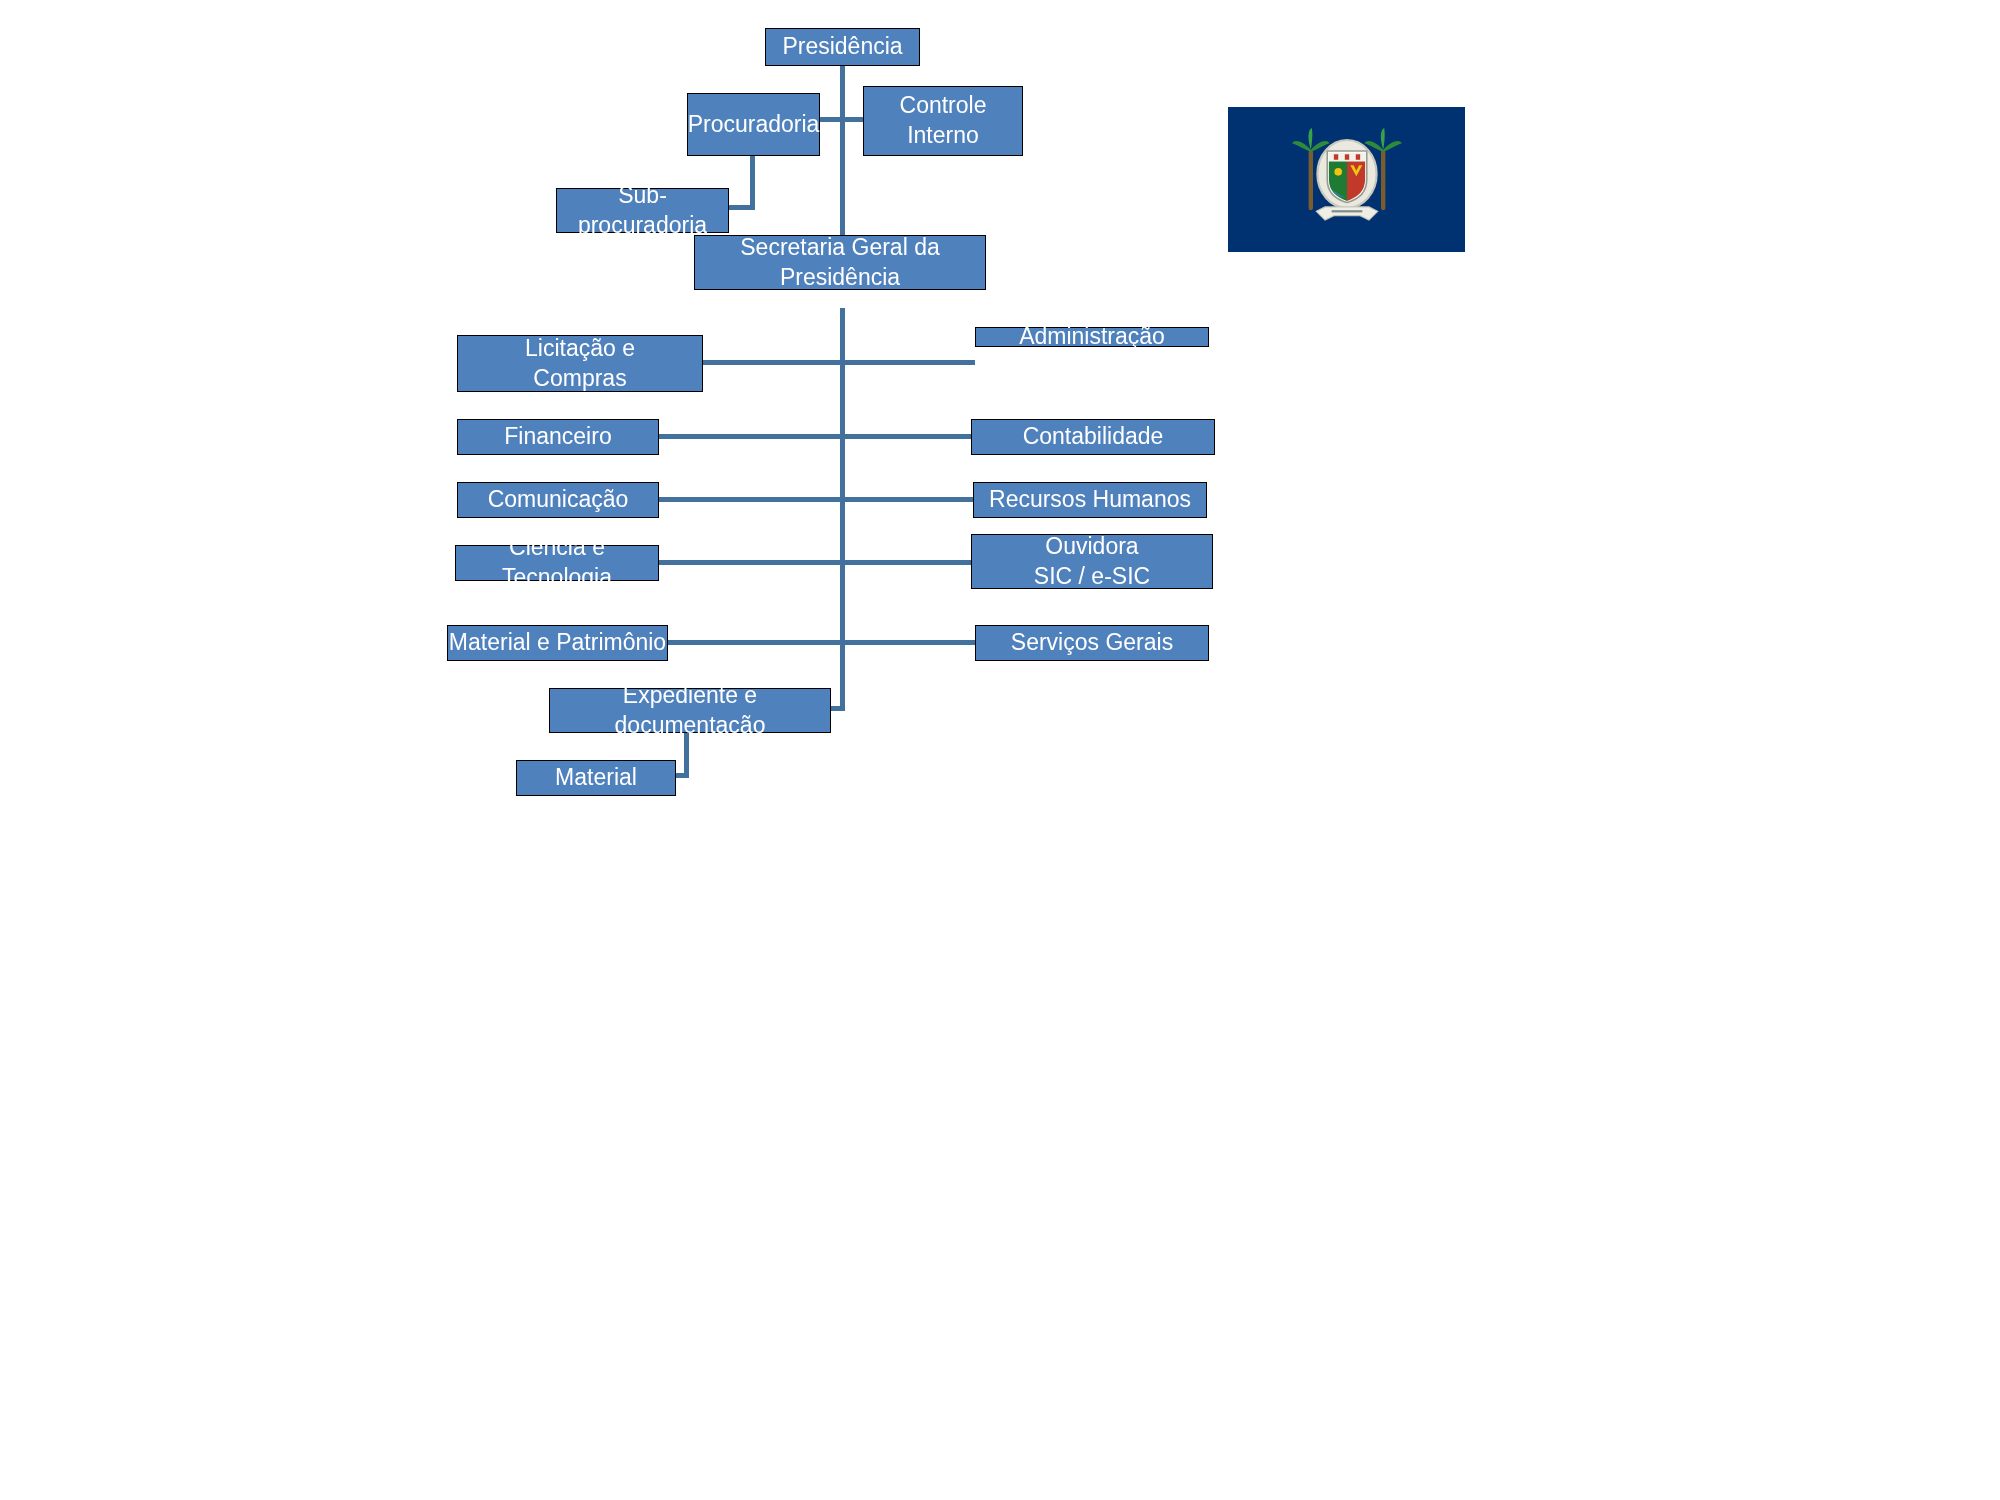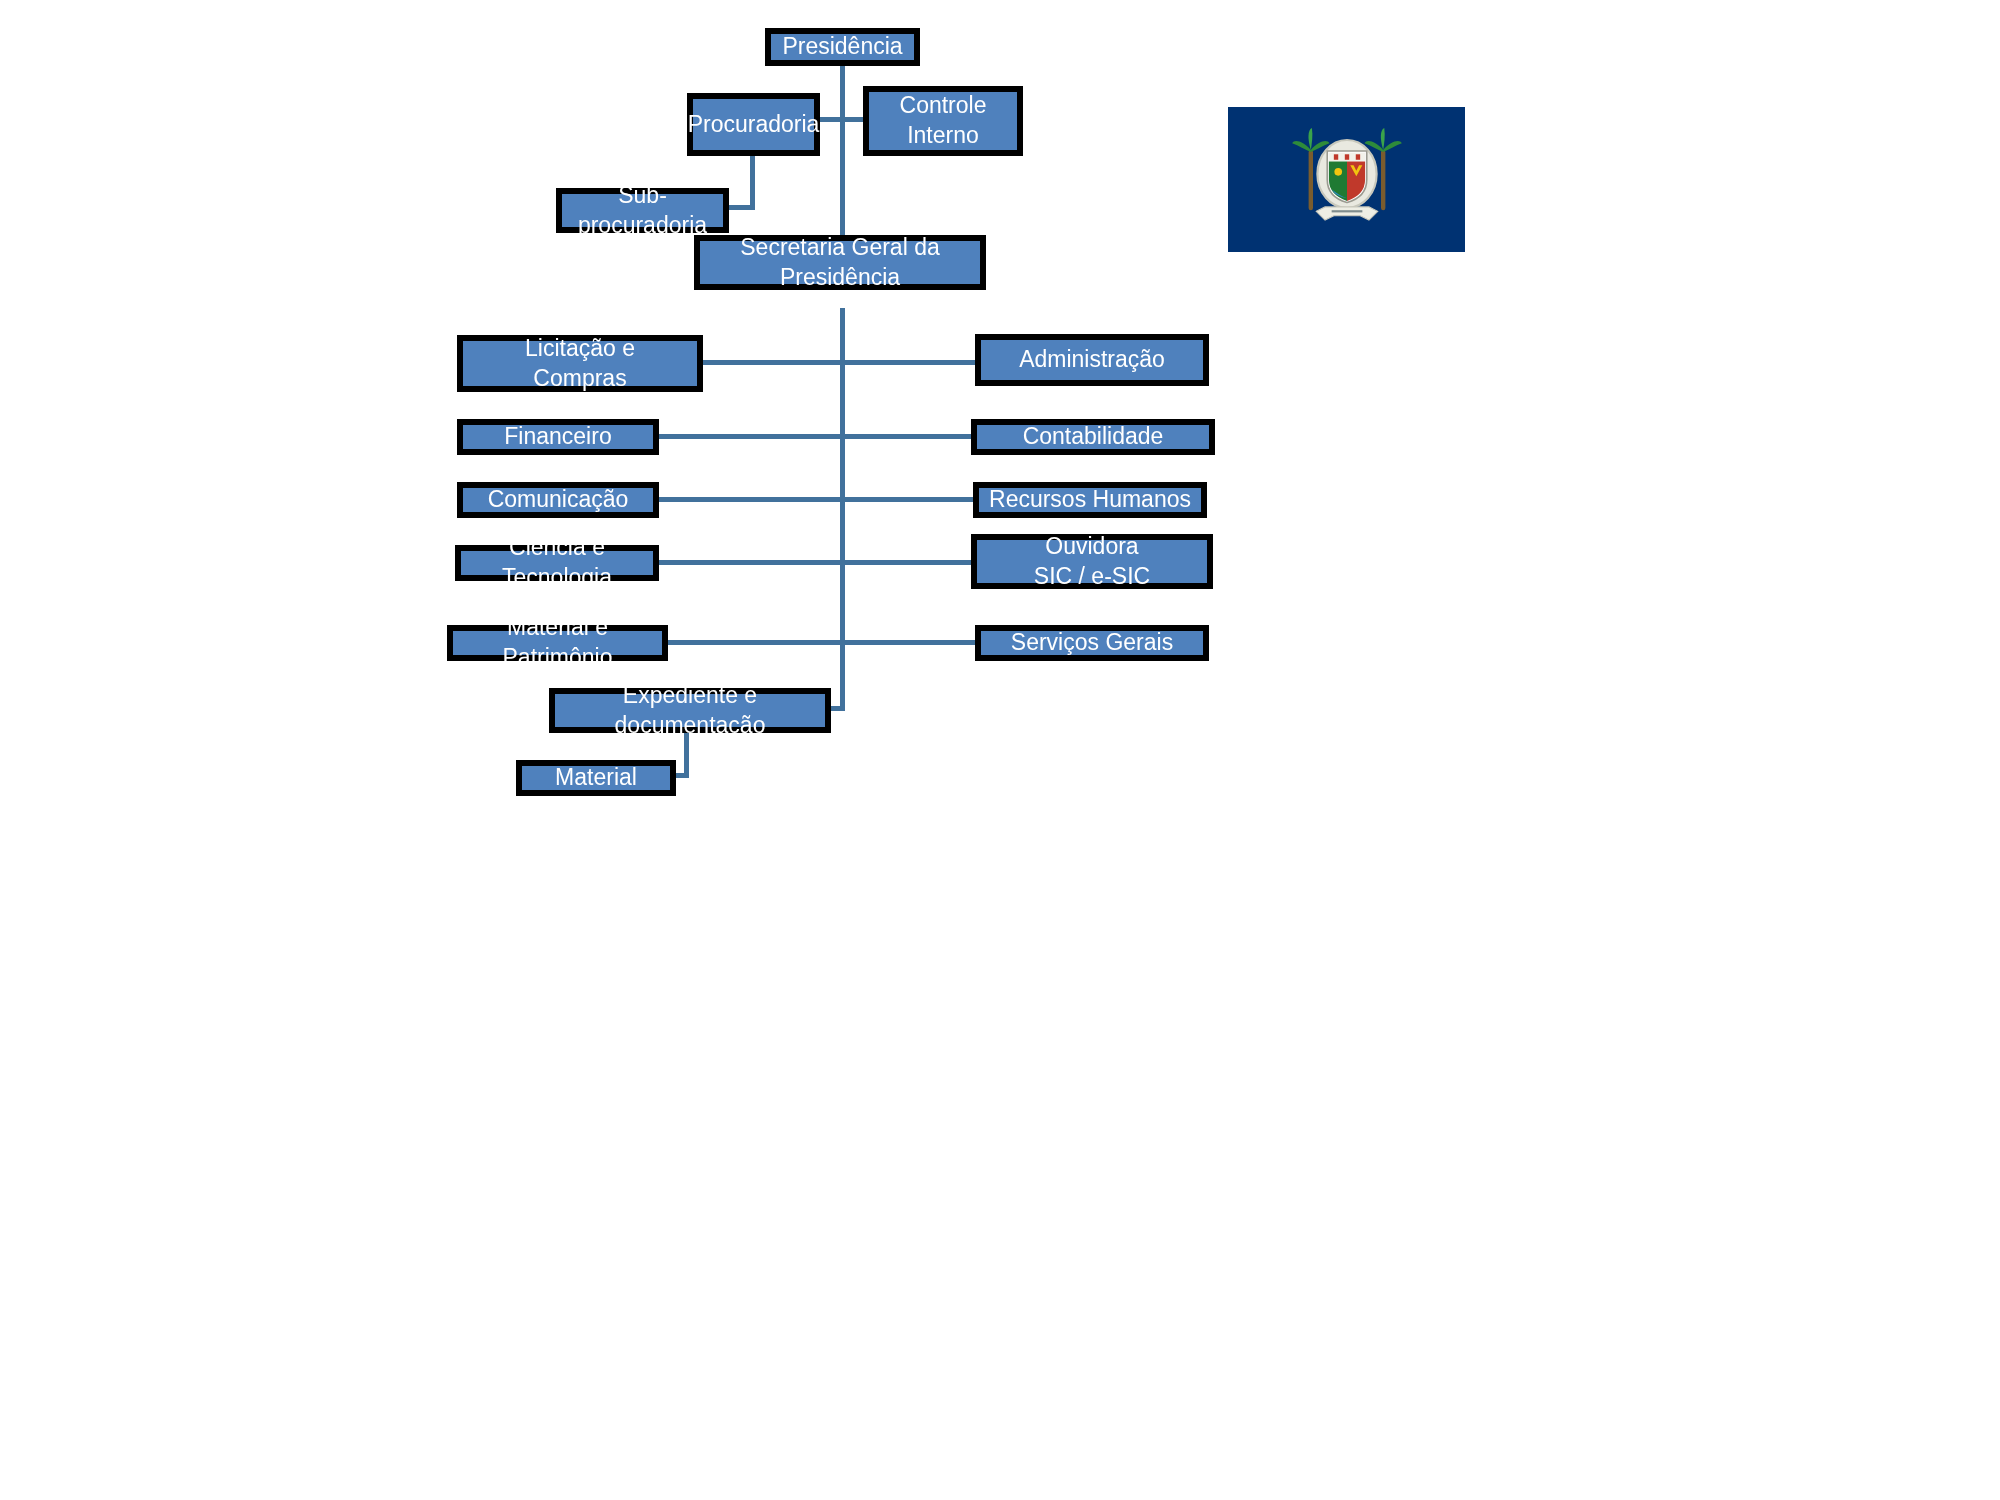--- a/index.html
+++ b/index.html
@@ -6,21 +6,21 @@
   #canvas{
     position:relative;
     width:2000px;height:1500px;
     background:#ffffff;
     font-family:"Liberation Sans", sans-serif;
     overflow:hidden;
   }
   .node{
     position:absolute;
     background:#4f81bd;
-    border:6px solid #000000;
+    border:1px solid #000000;
     color:#ffffff;
     display:flex;
     align-items:center;
     justify-content:center;
     text-align:center;
     font-size:23px;
     line-height:1.3;
     white-space:pre-line;
     box-sizing:border-box;
     z-index:2;
@@ -62,21 +62,21 @@
 
   <div class="node" style="left:765px;top:28px;width:155px;height:38px">Presidência</div>
   <div class="node" style="left:687px;top:93px;width:133px;height:63px">Procuradoria</div>
   <div class="node" style="left:863px;top:86px;width:160px;height:70px">Controle
 Interno</div>
   <div class="node" style="left:556px;top:188px;width:173px;height:45px">Sub-procuradoria</div>
   <div class="node" style="left:694px;top:235px;width:292px;height:55px">Secretaria Geral da
 Presidência</div>
   <div class="node" style="left:457px;top:335px;width:246px;height:57px">Licitação e
 Compras</div>
-  <div class="node" style="left:975px;top:334px;width:234px;height:52px">Administração</div>
+  <div class="node" style="left:975px;top:327px;width:234px;height:20px">Administração</div>
   <div class="node" style="left:457px;top:419px;width:202px;height:36px">Financeiro</div>
   <div class="node" style="left:971px;top:419px;width:244px;height:36px">Contabilidade</div>
   <div class="node" style="left:457px;top:482px;width:202px;height:36px">Comunicação</div>
   <div class="node" style="left:973px;top:482px;width:234px;height:36px">Recursos Humanos</div>
   <div class="node" style="left:455px;top:545px;width:204px;height:36px">Ciência e Tecnologia</div>
   <div class="node" style="left:971px;top:534px;width:242px;height:55px">Ouvidora
 SIC / e-SIC</div>
   <div class="node" style="left:447px;top:625px;width:221px;height:36px">Material e Patrimônio</div>
   <div class="node" style="left:975px;top:625px;width:234px;height:36px">Serviços Gerais</div>
   <div class="node" style="left:549px;top:688px;width:282px;height:45px">Expediente e documentação</div>

